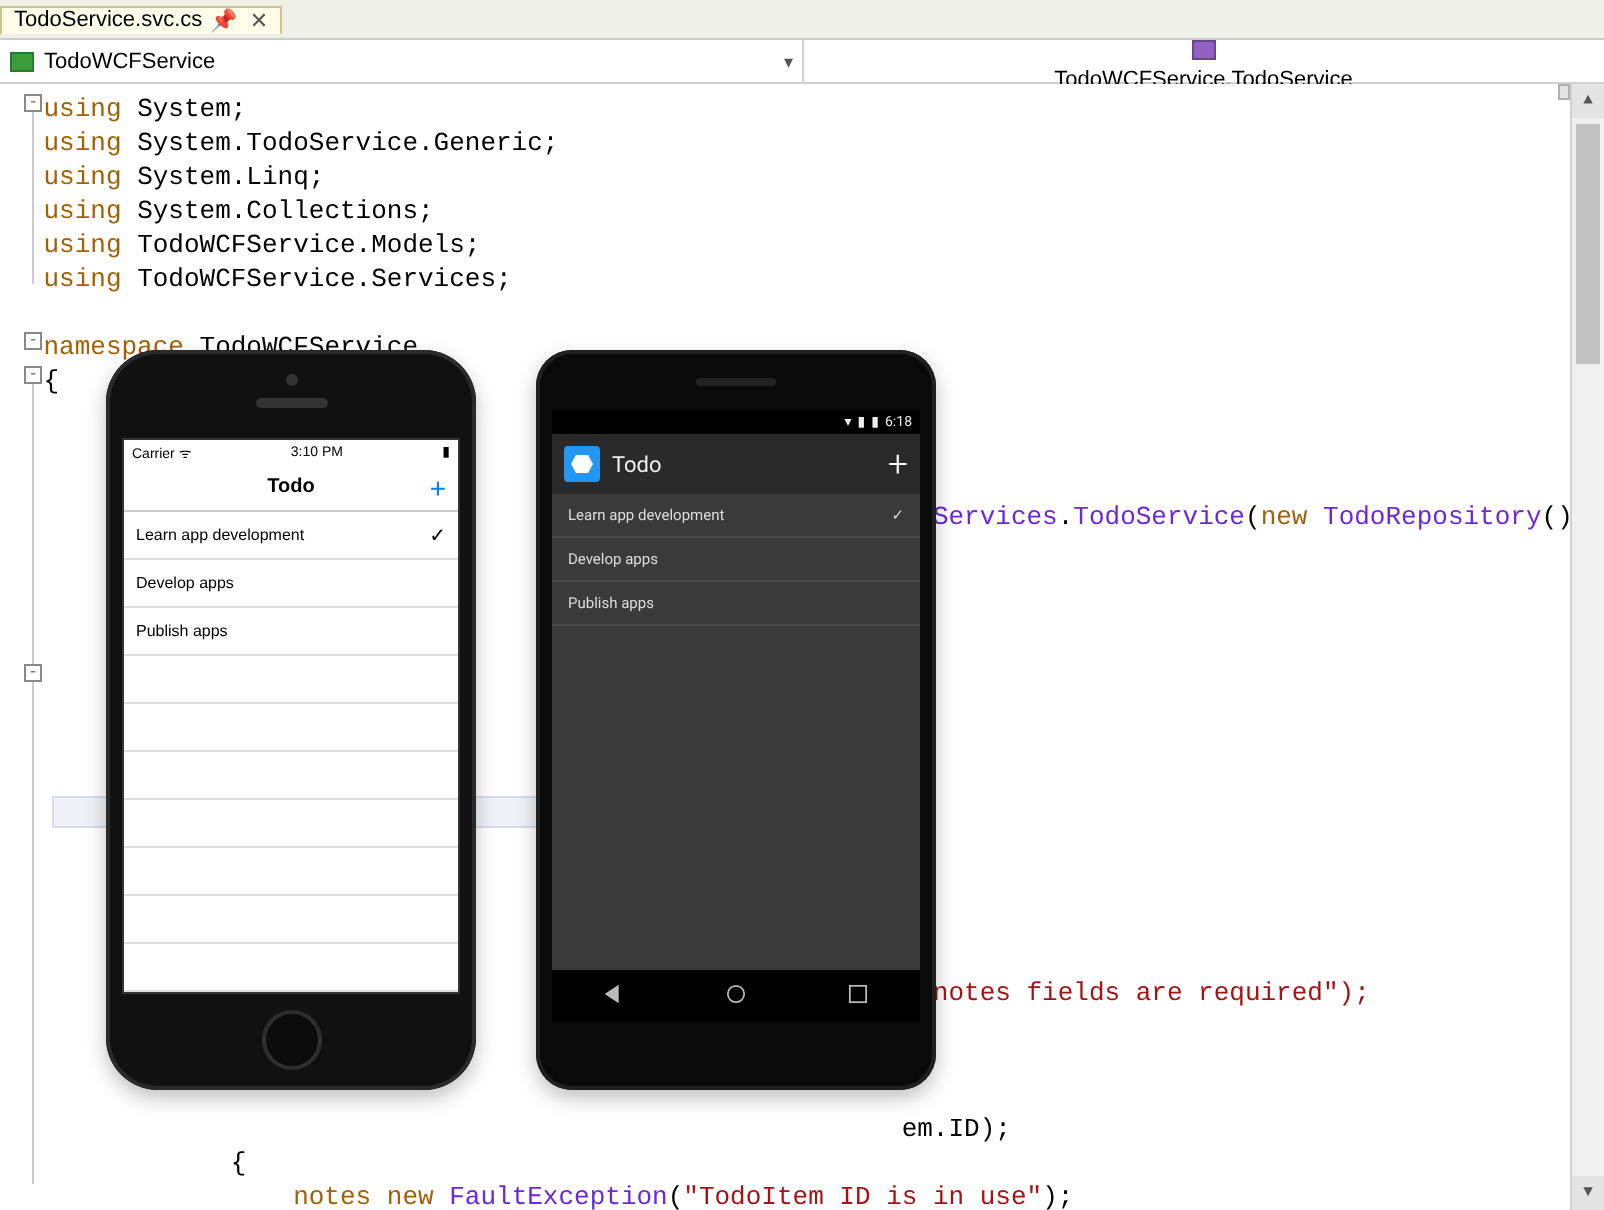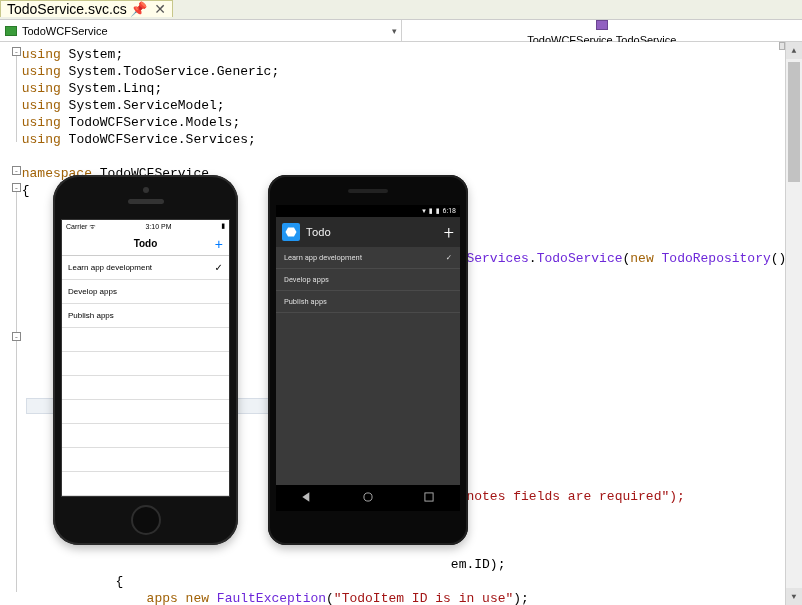--- a/index.html
+++ b/index.html
@@ -11,23 +11,23 @@
     height: 605px;
     overflow: hidden;
     position: relative;
   }
   
   .tabbar {
     height: 20px;
     background: #eef0e5;
     border-bottom: 1px solid #ccc;
     display: flex;
-    align-items: flex-start;
+    align-items: center;
     font-family: "Segoe UI", Tahoma, sans-serif;
-    font-size: 14px;
+    font-size: 11px;
   }
   .tab {
     background: #fffdea;
     border: 1px solid #c7c78a;
     border-bottom: none;
     display: flex;
     align-items: center;
     padding: 0 4px 0 6px;
     gap: 4px;
     margin-right: 2px;
@@ -224,21 +224,21 @@
     <div class="fold" style="top:290px;">-</div>
   </div>
 
   <div class="codewrap">
 
     <div class="hl-selection" style="top:356px; left:8px; width:432px;"></div>
 
 <pre class="code"><span class="kw">using</span> <span>System</span><span>;</span>
 <span class="kw">using</span> <span>System.TodoService.Generic</span><span>;</span>
 <span class="kw">using</span> <span>System.Linq</span><span>;</span>
-<span class="kw">using</span> <span>System.ServiceModel</span><span>;</span>
+<span class="kw">using</span> <span>System.Collections</span><span>;</span>
 <span class="kw">using</span> <span>TodoWCFService.Models</span><span>;</span>
 <span class="kw">using</span> <span>TodoWCFService.Services</span><span>;</span>
 
 <span class="kw">namespace</span> <span>TodoWCFService</span>
 <span>{</span>
 
 
 
                                                        <span>w </span><span class="type">Services</span><span>.</span><span class="type">TodoService</span><span>(</span><span class="kw">new</span> <span class="type">TodoRepository</span><span>(</span><span>)</span><span>)</span><span>;</span>
 
@@ -253,21 +253,21 @@
 
 
 
 
                                                        <span class="str">d notes fields are required");</span>
 
 
 
                                                        <span>em.ID);</span>
             <span>{</span>
-                <span class="kw">apps</span> <span class="kw">new</span> <span class="type">FaultException</span><span>(</span><span class="str">"TodoItem ID is in use"</span><span>)</span><span>;</span>
+                <span class="kw">notes</span> <span class="kw">new</span> <span class="type">FaultException</span><span>(</span><span class="str">"TodoItem ID is in use"</span><span>)</span><span>;</span>
             
 </pre>
   </div>
 
   <div class="scrollbar-v">
     <div class="split-h"></div>
     <div class="scroll-arrow" style="position:absolute;top:0;left:0;right:0;">▲</div>
     <div class="scroll-thumb" style="top:20px; height:120px;"></div>
     <div class="scroll-arrow" style="position:absolute;bottom:0;left:0;right:0;">▼</div>
   </div>

